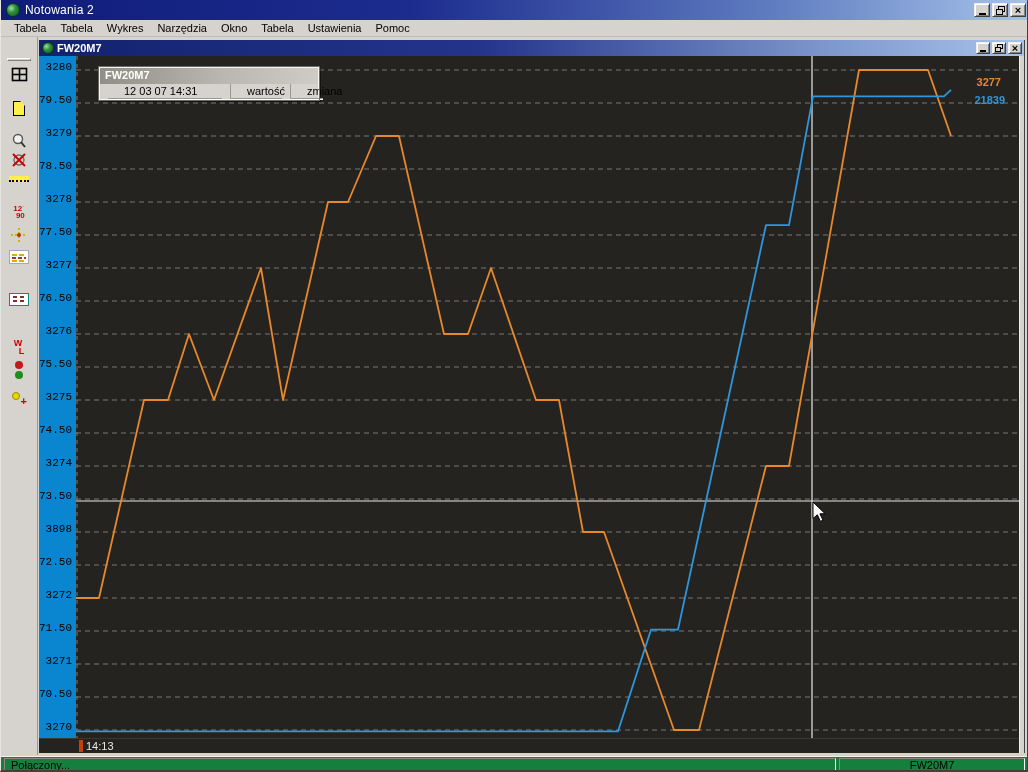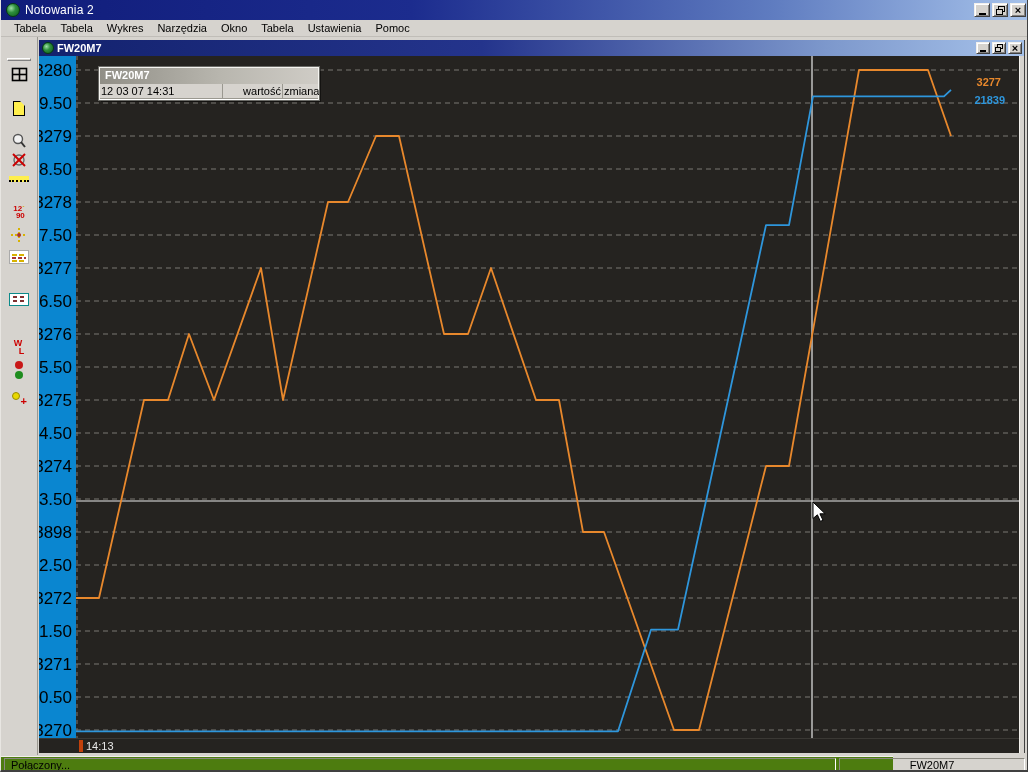--- a/index.html
+++ b/index.html
@@ -56,47 +56,47 @@
     border-right:1px solid #404040; border-bottom:1px solid #404040; }
   .child-titlebar { position:absolute; left:0; top:0; width:985px; height:16px;
     background:linear-gradient(90deg,#13226e 0%,#24348c 45%,#7d98cc 80%,#a6c2ea 100%);
     display:flex; align-items:center; padding:0 2px; }
   .child-titlebar .app-icon { width:12px; height:12px; margin:0 3px 0 1px; }
   .child-title-text { color:#fff; font-size:11px; font-weight:bold; flex:1 1 auto; }
   .child .winbtn { width:14px; height:12px; }
   .child .glyph-min { width:6px; margin-top:6px; }
 
   .price-axis { position:absolute; left:0; top:16px; width:37px; height:682px; background:#0a86d0; overflow:hidden; }
-  .axis-label { position:absolute; right:4px; font-size:17px; color:#000; white-space:nowrap; }
+  .axis-label { position:absolute; right:4px; font-size:11px; color:#000; white-space:nowrap;font-family:Liberation Mono, monospace; }
 
   .chart { position:absolute; left:37px; top:16px; width:943px; height:682px; background:#252320; overflow:hidden; }
   .chart svg { position:absolute; left:0; top:0; }
 
   .right-frame { position:absolute; left:980px; top:16px; width:5px; height:697px; background:#d6d3ce;
     border-left:1px solid #f2f0ec; }
   .time-strip { position:absolute; left:0; top:698px; width:980px; height:15px; background:#252320;
     border-top:1px solid #3a3834; color:#e8e8e8; font-size:11px; }
   .time-strip span { position:absolute; left:40px; top:1px; border-left:4px solid #c2410c; padding-left:3px; }
 
   .val-label { position:absolute; font-size:11px; font-weight:bold; }
 
   
   .tooltip { position:absolute; left:23px; top:11px; width:220px; background:#d6d3ce;
     border:1px solid #f5f4f0; outline:1px solid #6a6a66; box-shadow:2px 2px 0 rgba(0,0,0,0.45); font-size:11px; }
   .tt-header { height:16px; background:linear-gradient(90deg,#908e86 0%,#b8b6ae 55%,#cfccc6 100%);
     color:#fff; font-weight:bold; padding:1px 5px; }
   .tt-grid { display:grid; grid-template-columns:122px 60px 36px; }
-  .tt-cell { padding:1px 1px; color:#000; }
+  .tt-cell { padding:1px 16px; color:#000;margin-left:8px; }
   .tt-row-head .tt-cell { border-bottom:1px solid #9a9890; box-shadow:0 1px 0 #fff; }
   .tt-col-sep { border-left:1px solid #9a9890; box-shadow:inset 1px 0 0 #fff; }
   .tt-num { text-align:right; }
   .tt-dim { color:#8e8c86; }
 
   
-  .statusbar { position:absolute; left:0; top:756px; width:892px; height:16px; background:#4d7c0f;
+  .statusbar { position:absolute; left:0; top:756px; width:1028px; height:16px; background:#15803d;
     border-top:1px solid #f2f0ec; }
   .status-panel { position:absolute; top:1px; height:14px; font-size:11px; color:#000;
     border:1px solid; border-color:#8a8880 #fff #fff #8a8880; padding:0 6px; line-height:12px; }
   .sp-left { left:3px; width:832px; }
   .sp-right { left:838px; width:186px; text-align:center; }
 </style>
 </head>
 <body>
 
 <div class="titlebar">

